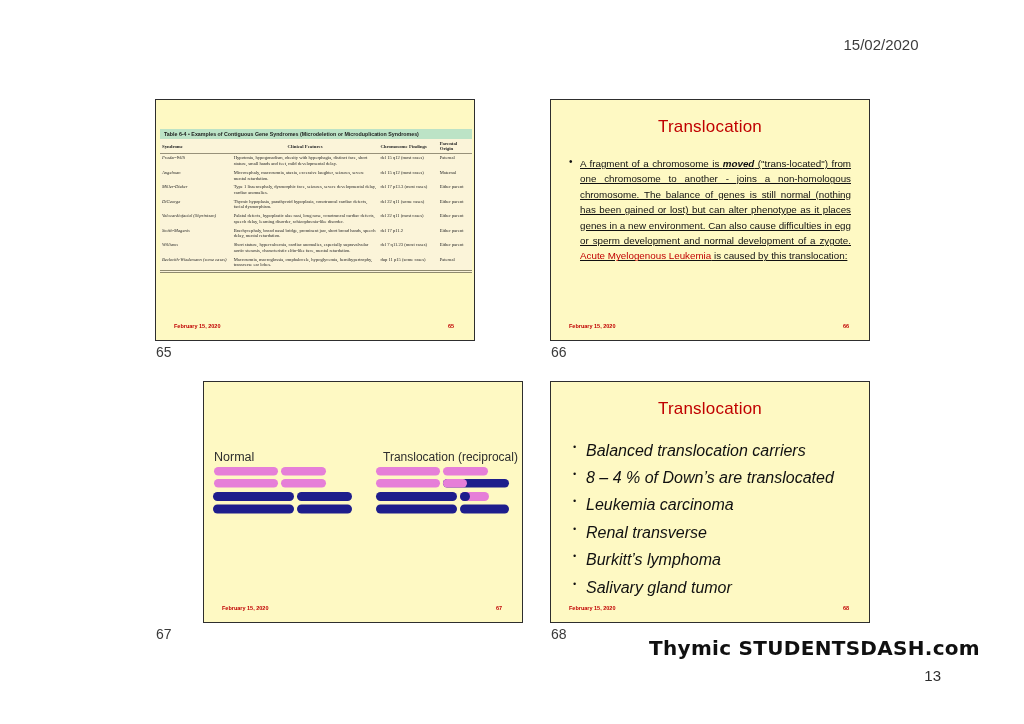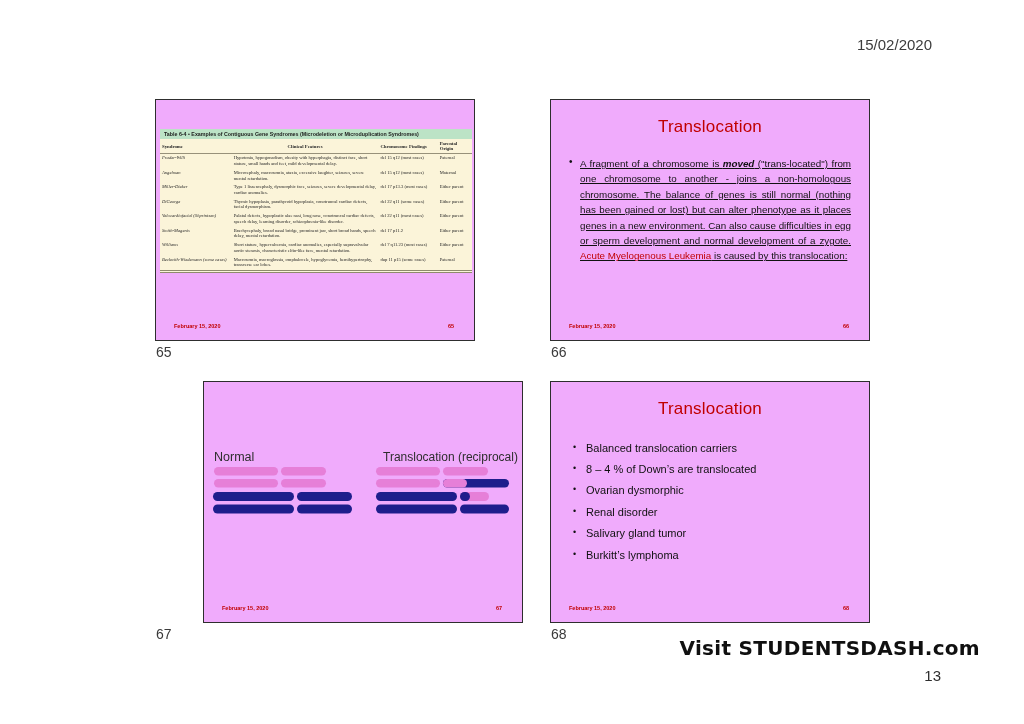--- a/index.html
+++ b/index.html
@@ -1,21 +1,21 @@
 <!DOCTYPE html>
 <html><head>
 <meta charset="utf-8">
 <style>
   * { margin:0; padding:0; box-sizing:border-box; }
   html,body { width:1024px; height:724px; background:#ffffff; font-family:"Liberation Sans", sans-serif; }
   .page { position:relative; width:1024px; height:724px; background:#fff; overflow:hidden; }
 
-  .hdr-date { position:absolute; top:36px; left:830px; width:102px; text-align:right; font-size:15px; color:#3c3c3c; }
-
-  .slide { position:absolute; width:320px; height:242px; border:1px solid #2e2e2e; background:#f0abfc; overflow:hidden; }
+  .hdr-date { position:absolute; top:36px; left:830px; width:102px; text-align:center; font-size:15px; color:#3c3c3c; }
+
+  .slide { position:absolute; width:320px; height:242px; border:1px solid #2e2e2e; background:#fef9c3; overflow:hidden; }
   #slide65 { left:155px; top:99px; }
   #slide66 { left:550px; top:99px; }
   #slide67 { left:155px; top:381px;margin-left:48px; }
   #slide68 { left:550px; top:381px; }
 
   .slide-num { position:absolute; font-size:14px; color:#3a3a3a; }
   #num65 { left:156px; top:344px; }
   #num66 { left:551px; top:344px; }
   #num67 { left:156px; top:626px; }
   #num68 { left:551px; top:626px; }
@@ -40,21 +40,21 @@
   
   .s66-body { display:flex; margin:19px 18px 0 18px; }
   .bmark { width:11px; font-size:10px; color:#111; flex:0 0 aupx; }
   .s66-text { flex:1; font-size:9.8px; line-height:15.4px; color:#111; text-align:justify;text-decoration:underline; }
   .seg-normal { }
   .seg-bold-italic { font-weight:bold; font-style:italic; }
   .seg-red { color:#C00000; }
 
   
   .s68-list { list-style:none; margin-left:22px; }
-  .s68-list li { position:relative; padding-left:13px; font-size:11px; color:#111; }
+  .s68-list li { position:relative; padding-left:13px; font-size:16px; color:#111;font-style:italic; }
   .s68-list li::before { content:"•"; position:absolute; left:0; top:0; font-size:9px; }
   #s68-top { margin-top:23px; }
   #s68-top li { margin-bottom:9px; }
   .s68-subhead { margin:16px 0 6px 20px; font-size:10px; color:#C00000; }
   #s68-defects li { margin-bottom:9.5px; }
 
   
   .diagram-svg { position:absolute; left:0; top:0; }
 </style>
 </head>
@@ -181,30 +181,30 @@
     <div class="slide-footer-num">67</div>
   </div>
 
   <div class="slide" id="slide68">
     <div class="slide-title">Translocation</div>
     <ul class="s68-list" id="s68-top">
         <li>Balanced translocation carriers</li>
         <li>8 – 4 % of Down’s are translocated</li>
       </ul>
     <ul class="s68-list" id="s68-defects">
-        <li>Ovarian dysmorphic</li>
-        <li>Renal disorder</li>
+        <li>Leukemia carcinoma</li>
+        <li>Renal transverse</li>
+        <li>Burkitt’s lymphoma</li>
         <li>Salivary gland tumor</li>
-        <li>Burkitt’s lymphoma</li>
       </ul>
     <div class="slide-footer-date">February 15, 2020</div>
     <div class="slide-footer-num">68</div>
   </div>
 
   <div class="slide-num" id="num65">65</div>
   <div class="slide-num" id="num66">66</div>
   <div class="slide-num" id="num67">67</div>
   <div class="slide-num" id="num68">68</div>
 
-  <div style="position:absolute; right:44px; top:636px; font-size:20px; font-weight:bold; color:#101010; font-family:'DejaVu Sans', sans-serif; letter-spacing:0.3px;">Visit STUDENTSDASH.com</div>
+  <div style="position:absolute; right:44px; top:636px; font-size:20px; font-weight:bold; color:#101010; font-family:'DejaVu Sans', sans-serif; letter-spacing:0.3px;">Thymic STUDENTSDASH.com</div>
   <div style="position:absolute; right:83px; top:667px; font-size:15px; color:#2e2e2e;">13</div>
 
 </div>
 
 </body></html>

